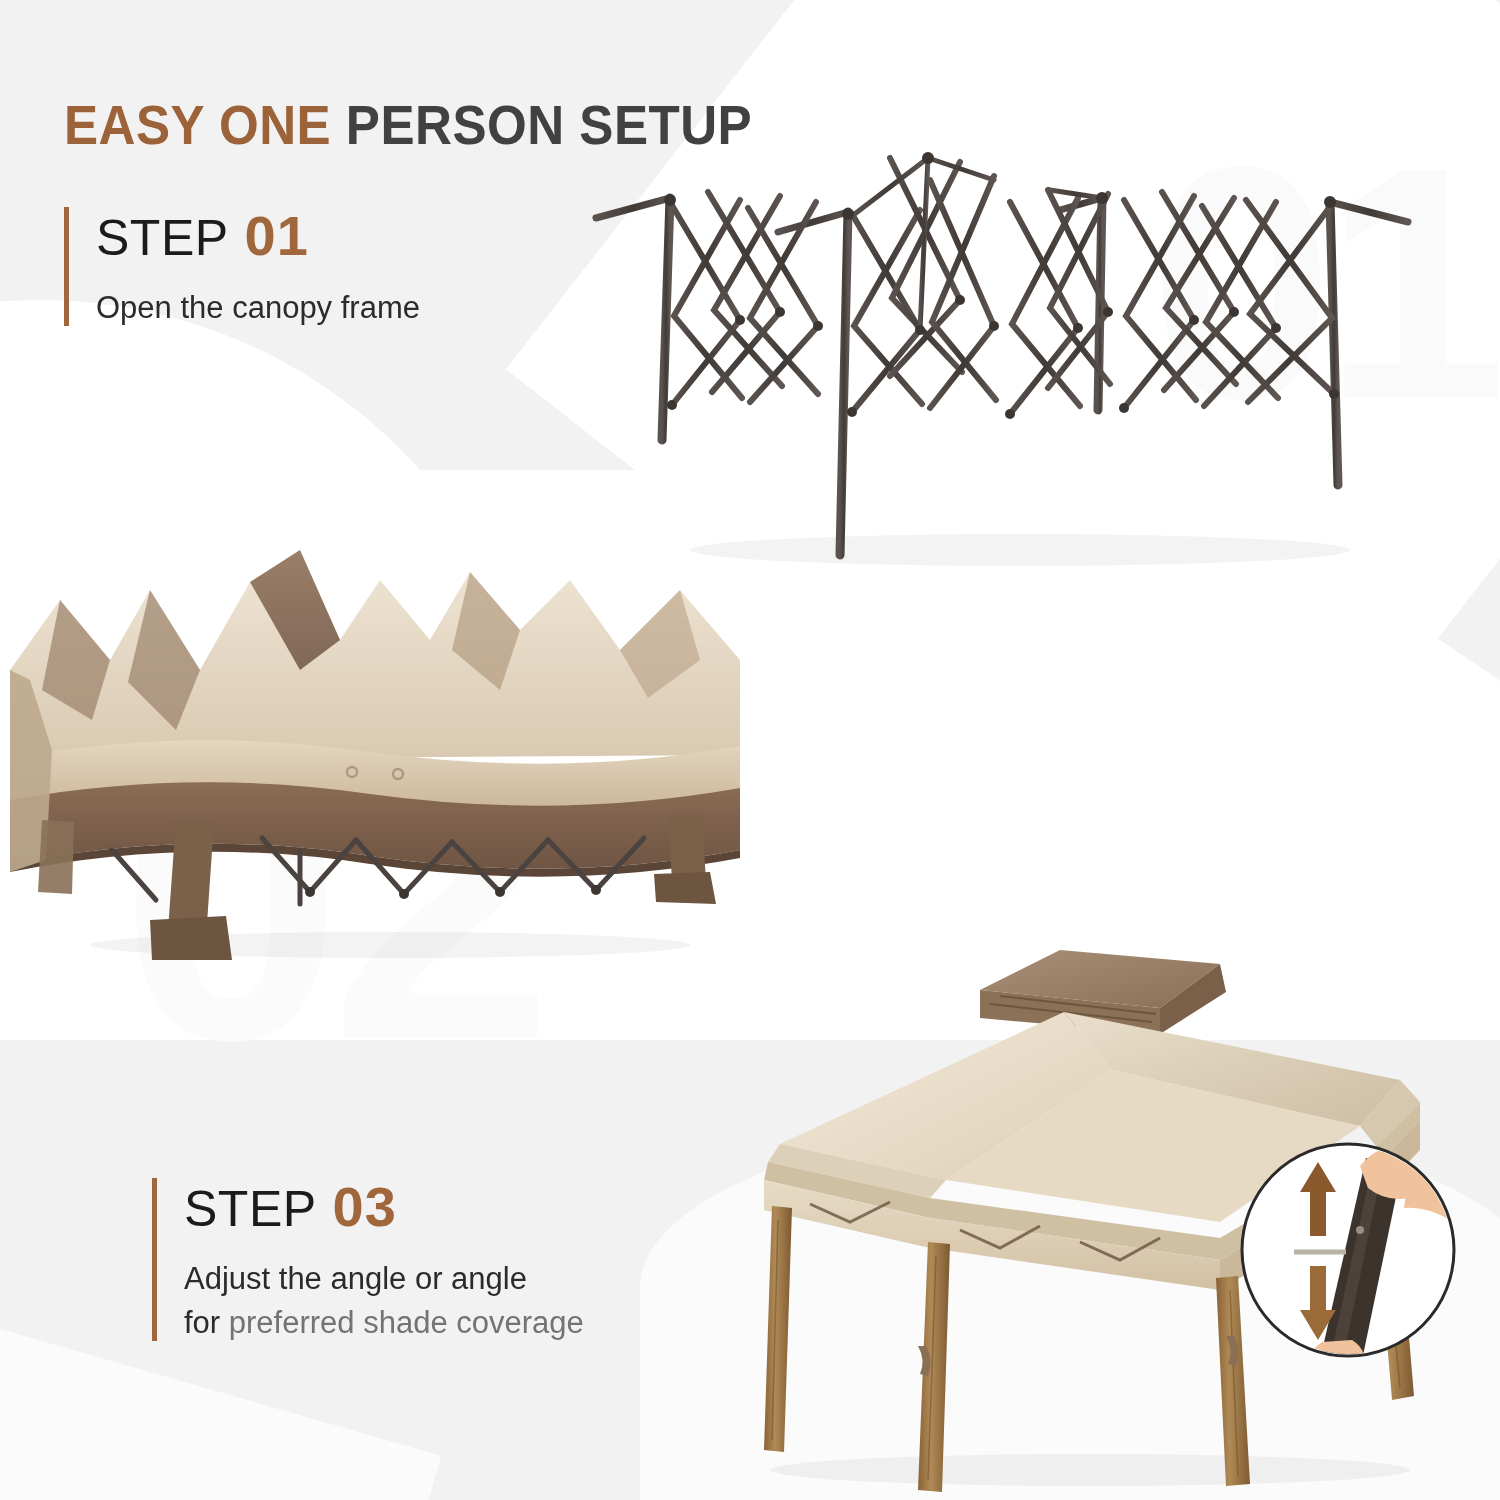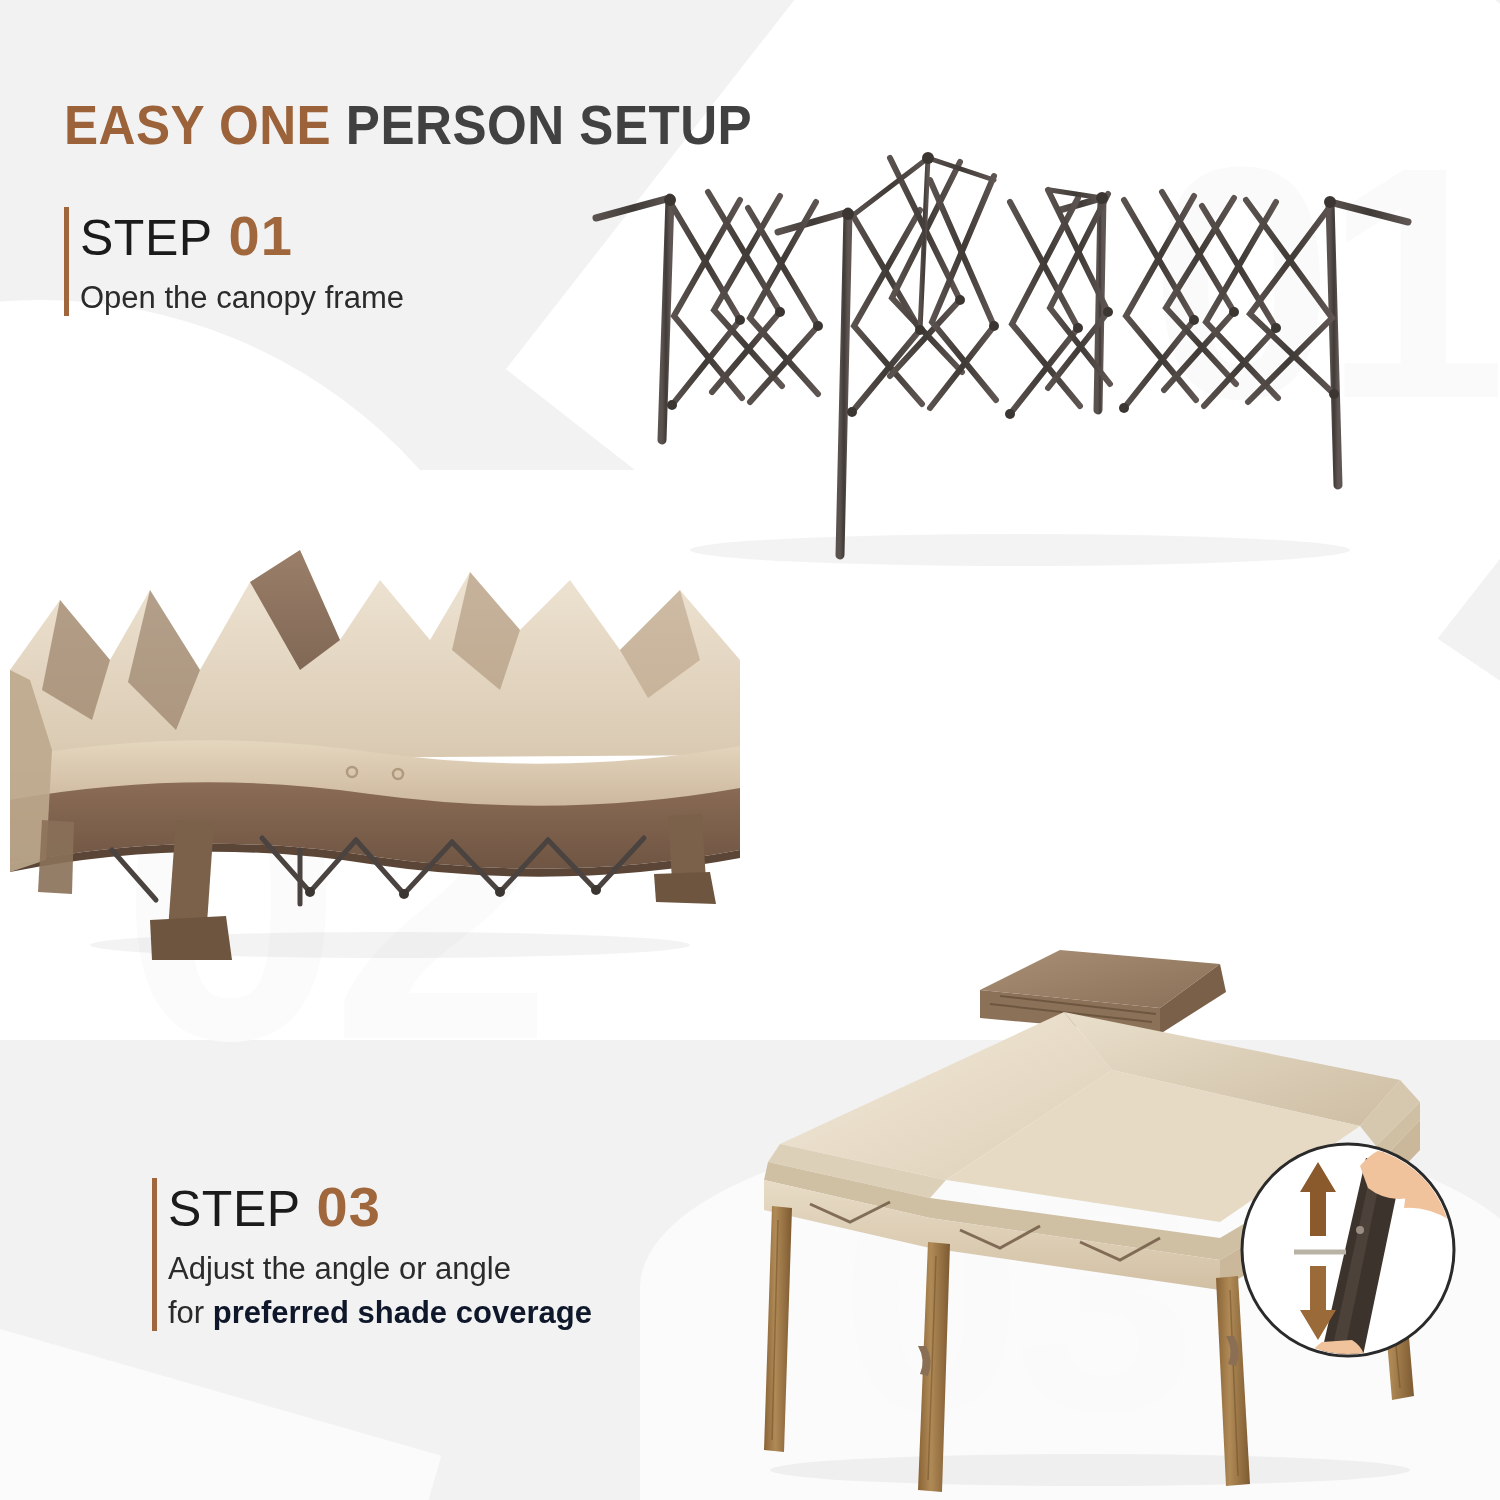--- a/index.html
+++ b/index.html
@@ -68,38 +68,38 @@
     position:absolute;left:64px;top:93px;
     font-size:55px;font-weight:700;
     letter-spacing:0.5px;
     white-space:nowrap;
     transform:scaleX(.93);transform-origin:left center;
   }
   .title .hl{color:#9c6239;}
   .title .dk{color:#414141;}
 
   
-  .step{position:absolute;padding-left:16px;}
+  .step{position:absolute;padding-left:32px;}
   .step::before{
     content:"";position:absolute;left:0;top:4px;bottom:4px;
     width:5px;background:#a0663c;
   }
   .step-head{
     font-size:50px;line-height:1.18;white-space:nowrap;
     font-weight:400;color:#1b1b1b;letter-spacing:.5px;
   }
   .step-head .num{
     color:#a0663c;font-weight:700;font-size:56px;
     margin-left:16px;letter-spacing:1px;
   }
   .step-body{
     font-size:31px;line-height:1.42;color:#2b2b2b;
-    margin-top:7px;font-weight:400;
-  }
-  .step-body .accent{color:#0f172a;font-weight:700;}
+    margin-top:17px;font-weight:400;
+  }
+  .step-body .accent{color:#737373;font-weight:400;}
 
   #step1{left:64px;top:203px;}
   #step2{left:820px;top:692px;}
   #step3{left:152px;top:1174px;}
 
   
   .illus{position:absolute;}
 
   
   #frame01{left:590px;top:140px;width:830px;height:430px;}

